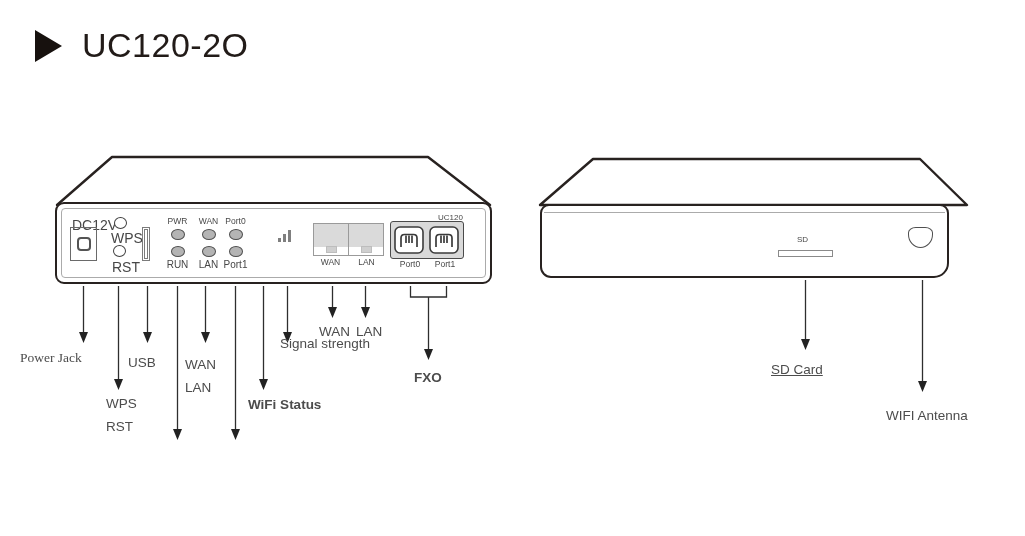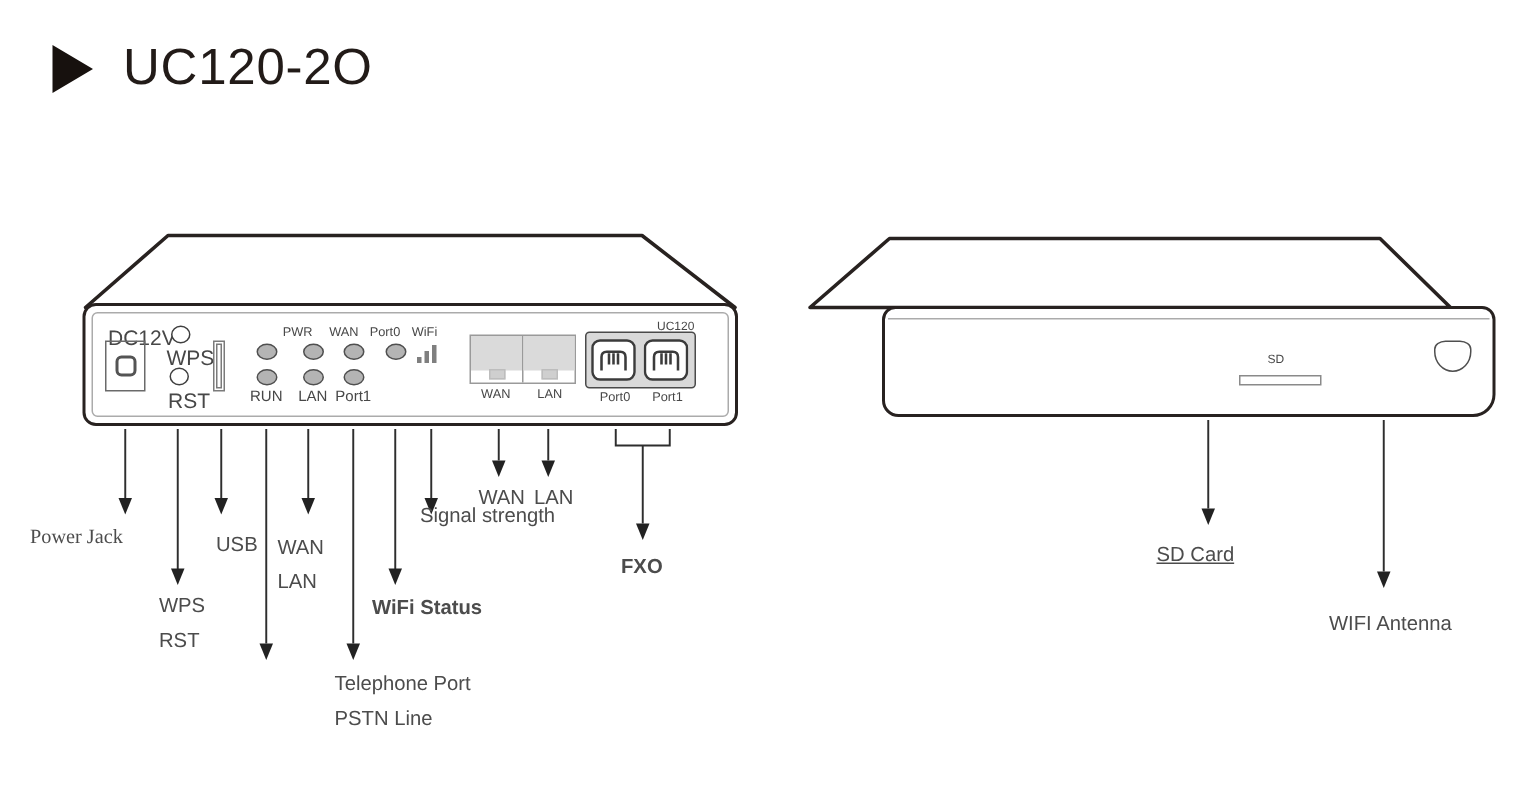--- a/index.html
+++ b/index.html
@@ -18,38 +18,38 @@
     position:absolute; left:82px; top:26px; font-size:34px; color:#221b18;
     letter-spacing:0.5px; white-space:nowrap;
   }
   
   #linework { position:absolute; left:0; top:0; z-index:1; }
   
   .panel {
     position:absolute; background:#fff; border:2.4px solid #282220; z-index:2;
   }
   #front-panel { left:55px; top:202px; width:437px; height:82px; border-radius:9px; }
-  #rear-panel  { left:540px; top:204px; width:409px; height:74px; border-radius:9px 9px 15px 11px;margin-left:48px; }
+  #rear-panel  { left:540px; top:204px; width:409px; height:74px; border-radius:9px 9px 15px 11px; }
   .inner-rect { position:absolute; inset:4px; border:1px solid #ababab; border-radius:4px; }
   .inner-topline { position:absolute; top:6px; left:2px; right:2px; border-top:1px solid #ababab; }
   .pl { position:absolute; font-size:14px; color:#474747; white-space:nowrap; line-height:1; }
   
   .jack { position:absolute; left:13px; top:23px; width:27px; height:34px;
           border:1.5px solid #6a6a6a; display:flex; align-items:center; justify-content:center; }
   .jack-inner { width:14px; height:14px; border:2.6px solid #545454; border-radius:4px; }
   
   .btn { position:absolute; width:13px; height:12px; border:1.6px solid #3f3f3f;
          border-radius:50%; background:#fff; }
   
   .usb { position:absolute; left:85px; top:23px; width:8px; height:34px;
          border:1px solid #7b7b7b; padding:1px; }
   .usb > i { display:block; width:100%; height:100%; border:1px solid #7b7b7b; }
   
   .ledcol { position:absolute; top:0; width:34px; height:100%; }
-  .ledcol .t { position:absolute; top:12px; width:100%; text-align:left; font-size:8.5px; color:#474747;margin-left:28px; }
+  .ledcol .t { position:absolute; top:12px; width:100%; text-align:center; font-size:8.5px; color:#474747; }
   .ledcol .b { position:absolute; top:55px; width:100%; text-align:center; font-size:10px; color:#474747; }
   .led { position:absolute; left:50%; margin-left:-7px; width:14px; height:11px;
          background:#b4b4b4; border:1.6px solid #4f4f4f; border-radius:50%; }
   .led.r1 { top:25px; } .led.r2 { top:42px; }
   
   .sig { position:absolute; left:221px; top:26px; height:12px; display:flex; align-items:flex-end; gap:2px; }
   .sig i { display:block; width:3px; background:#7f7f7f; }
   
   .eth { position:absolute; left:256px; top:19px; width:71px; height:33px;
          border:1px solid #9a9a9a; display:flex; background:#fff; }
@@ -148,24 +148,20 @@
       <div class="led r1"></div>
       <div class="led r2"></div>
       <div class="b">LAN</div>
     </div>
     <div class="ledcol" style="left:161.5px;">
       <div class="t">Port0</div>
       <div class="led r1"></div>
       <div class="led r2"></div>
       <div class="b">Port1</div>
     </div>
-    <div class="ledcol" style="left:189.5px;">
-      <div class="t">WiFi</div>
-      <div class="led r1"></div>
-    </div>
 
     <div class="sig">
       <i style="height:4px;"></i>
         <i style="height:8px;"></i>
         <i style="height:12px;"></i>
     </div>
 
     <div class="eth">
       <div class="eth-cell">
         <div class="eth-gray"></div>
@@ -202,32 +198,28 @@
   </div>
 
   <div id="rear-panel" class="panel">
     <div class="inner-topline"></div>
     <div class="pl" style="left:255px; top:30px; font-size:8px;">SD</div>
     <div class="sd-slot"></div>
     <div class="antenna-hole"></div>
   </div>
 
   <div class="co" style="left:20px;  top:346px;font-family:Liberation Serif, serif;">Power Jack</div>
-  <div class="co" style="left:144px; top:351px;">USB</div>
+  <div class="co" style="left:128px; top:351px;">USB</div>
   <div class="co" style="left:106px; top:392px;">
     <div>WPS</div>
     <div>RST</div>
   </div>
   <div class="co" style="left:185px; top:353px;">
     <div>WAN</div>
     <div>LAN</div>
-  </div>
-  <div class="co" style="left:223px; top:444px;">
-    <div>Telephone Port</div>
-    <div>PSTN Line</div>
   </div>
   <div class="co" style="left:248px; top:393px;font-weight:bold;">WiFi Status</div>
   <div class="co" style="left:268px; top:332px;margin-left:12px;">Signal strength</div>
   <div class="co" style="left:319px; top:320px;">WAN</div>
   <div class="co" style="left:356px; top:320px;">LAN</div>
   <div class="co" style="left:414px; top:366px;font-weight:bold;">FXO</div>
   <div class="co" style="left:771px; top:358px;text-decoration:underline;">SD Card</div>
   <div class="co" style="left:886px; top:404px;">WIFI Antenna</div>
 
 </div>

